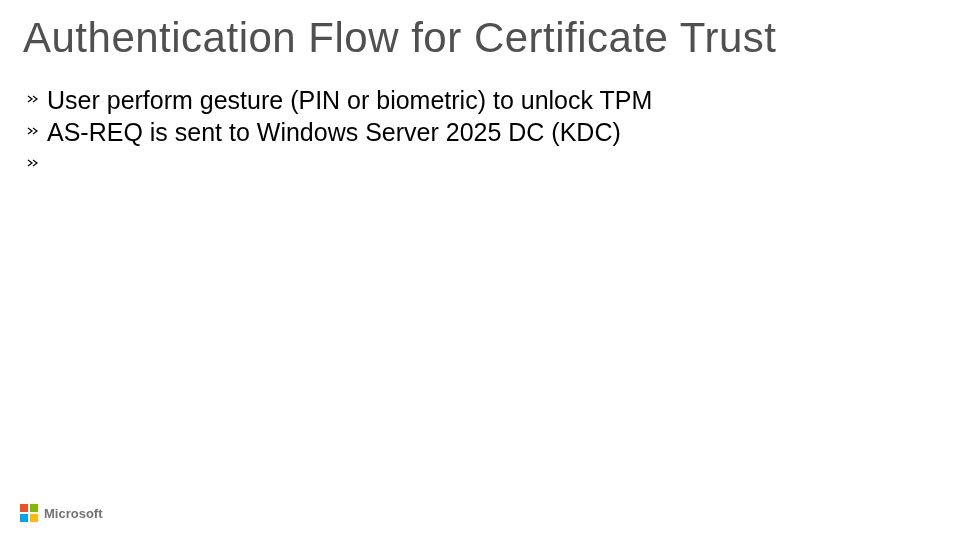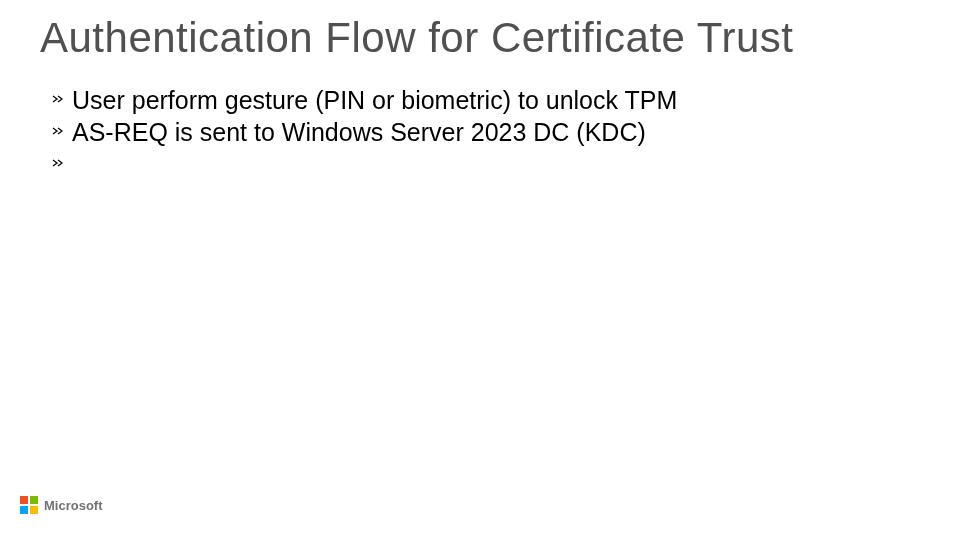--- a/index.html
+++ b/index.html
@@ -11,33 +11,33 @@
     font-family: "Segoe UI Light", "Segoe UI", Arial, sans-serif;
     color: #000000;
     overflow: hidden;
     position: relative;
   }
   .slide {
     position: relative;
     width: 960px;
     height: 540px;
     box-sizing: border-box;
-    padding: 14px 28px 0 40px;
+    padding: 14px 28px 0 23px;
   }
   .title {
     font-size: 42px;
     font-weight: 300;
     color: #505050;
     margin: 0 0 22px 0;
     letter-spacing: 0.5px;
   }
   .bullets {
     list-style: none;
     padding: 0 0 0 4px;
-    margin: 8px;
+    margin: 0;
   }
   .bullets li {
     position: relative;
     padding-left: 20px;
     font-size: 25px;
     line-height: 1.28;
     font-weight: 400;
     color: #000000;
     font-family: "Segoe UI", Arial, sans-serif;
   }
@@ -53,21 +53,21 @@
     position: absolute;
     left: 0px;
     top: 9px;
     width: 12px;
     height: 12px;
   }
   .bmark svg { display: block; }
   .footer {
     position: absolute;
     left: 20px;
-    bottom: 26px;
+    bottom: 18px;
     display: flex;
     align-items: center;
     gap: 6px;
   }
   .ms-logo {
     width: 18px;
     height: 18px;
     display: grid;
     grid-template-columns: 1fr 1fr;
     grid-template-rows: 1fr 1fr;
@@ -99,21 +99,21 @@
           </svg>
       </span>
       <span>User perform gesture  (PIN or biometric) to unlock TPM</span>
     </li>
     <li>
       <span class="bmark">
         <svg viewBox="0 0 12 12">
             <path d="M1 3 L5 6 L1 9 M6 3 L10 6 L6 9" stroke="#000" stroke-width="1.2" fill="none"></path>
           </svg>
       </span>
-      <span>AS-REQ is sent to Windows Server 2023 DC (KDC)</span>
+      <span>AS-REQ is sent to Windows Server 2025 DC (KDC)</span>
     </li>
     <li>
       <span class="bmark">
         <svg viewBox="0 0 12 12">
             <path d="M1 3 L5 6 L1 9 M6 3 L10 6 L6 9" stroke="#000" stroke-width="1.2" fill="none"></path>
           </svg>
       </span>
     </li>
   </ul>
 

